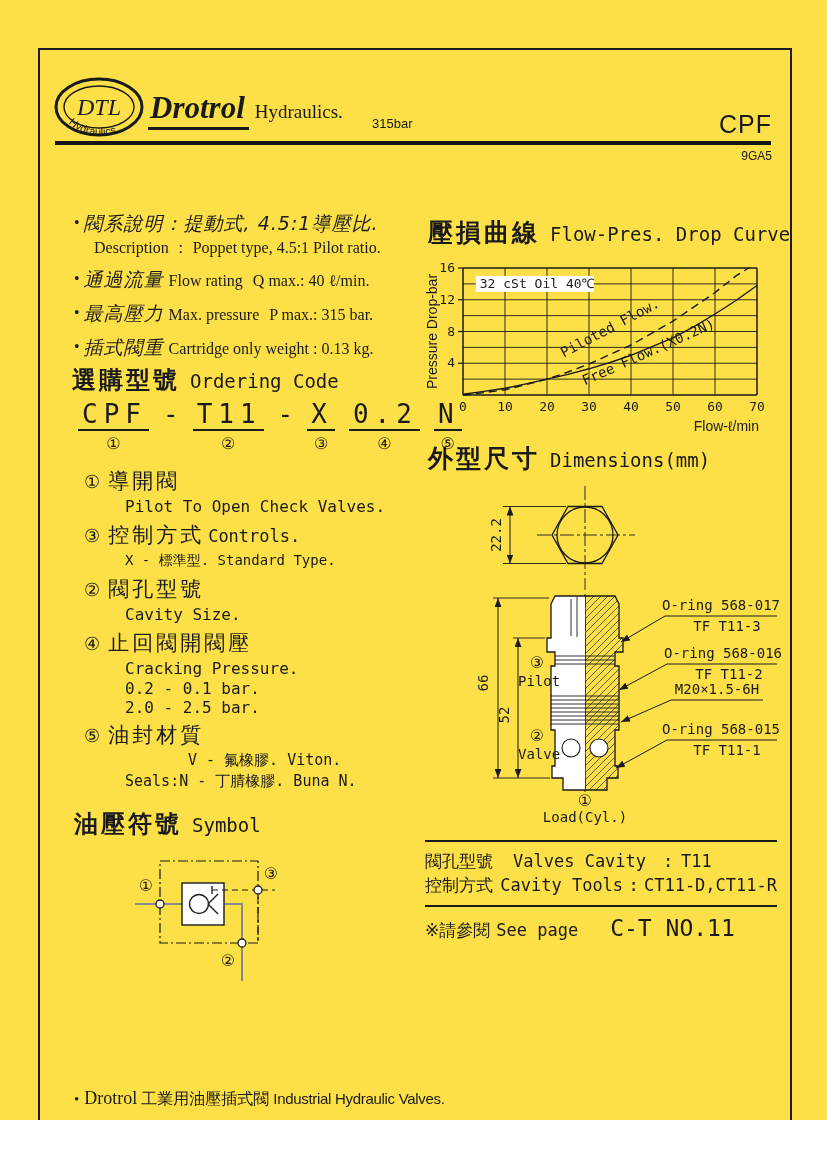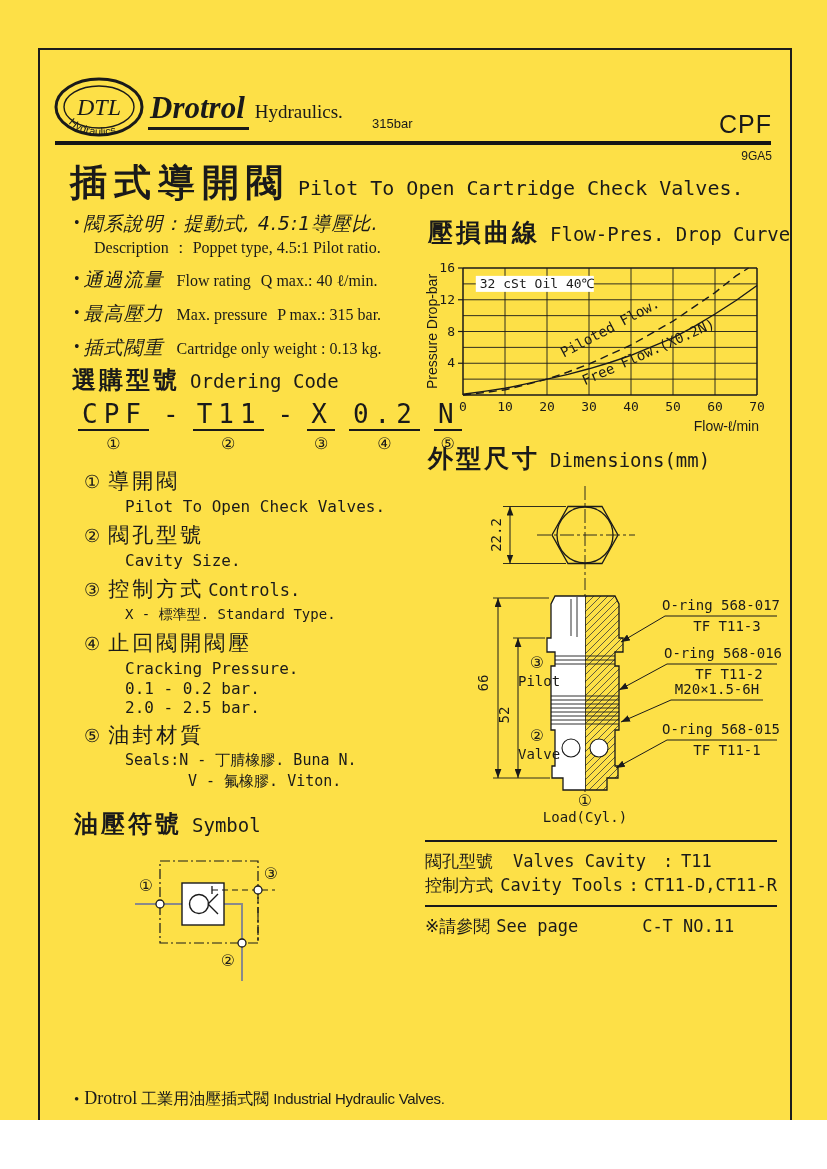--- a/index.html
+++ b/index.html
@@ -23,21 +23,21 @@
   
   #page-title{left:70px;top:158px;white-space:nowrap;}
   #page-title .t-zh{font-size:37px;letter-spacing:7px;font-weight:bold;}
   #page-title .t-en{font-size:20px;margin-left:4px;}
 
   
   #specs{left:74px;top:211px;width:350px;}
   .spec-line{white-space:nowrap;}
   .bullet{font-size:16px;margin-right:4px;vertical-align:2px;}
   .spec-zh{font-size:19px;letter-spacing:1px;font-style:italic;}
-  .spec-en{font-size:16px;margin-left:13px;}
+  .spec-en{font-size:16px;margin-left:5px;}
   .spec-val{font-size:16px;margin-left:10px;}
   #spec-r1b{margin:1px 0 6px 20px;font-size:16px;}
   .spec-gap{margin-top:8px;}
 
   
   #ordering-heading{left:72px;top:364px;white-space:nowrap;}
   .h-zh{font-size:24px;letter-spacing:3px;font-weight:bold;}
   .h-en{font-size:19px;margin-left:6px;}
   #code-row{left:78px;top:400px;display:flex;align-items:flex-start;}
   .code-seg{display:flex;flex-direction:column;align-items:center;margin-right:14px;}
@@ -83,21 +83,21 @@
   #cavity-table{left:425px;top:840px;width:352px;}
   #ct-rows{border-top:2px solid #1a1a1a;border-bottom:2px solid #1a1a1a;padding:7px 0 8px 0;}
   .ct-row{display:flex;align-items:baseline;line-height:24px;white-space:nowrap;}
   .ct-zh{font-size:17px;width:88px;}
   .ct-en{font-size:17px;width:150px;}
   .ct-sep{font-size:17px;width:18px;}
   .ct-val{font-size:17px;}
   #ct-note{display:flex;align-items:baseline;margin-top:8px;white-space:nowrap;}
   .ctn-zh{font-size:17px;}
   .ctn-en{font-size:17px;margin-left:6px;}
-  .ctn-val{font-size:17px;margin-left:64px;}
+  .ctn-val{font-size:23px;margin-left:32px;}
 
   
   #footer{left:74px;top:1088px;white-space:nowrap;}
   .f-bullet{font-size:15px;margin-right:5px;}
   .f-brand{font-family:"Liberation Serif",serif;font-size:18px;}
   .f-zh{font-size:16px;margin-left:4px;}
   .f-en{font-family:"Liberation Sans",sans-serif;font-size:15px;margin-left:4px;letter-spacing:-0.3px;}
 </style>
 </head>
 <body>
@@ -117,24 +117,20 @@
     </text>
   </svg>
   <div id="brand-row" class="abs">
     <span id="brand-name">Drotrol</span><span id="brand-suffix">Hydraulics.</span>
   </div>
   <div id="pressure-rating" class="abs sans">315bar</div>
   <div id="series-code" class="abs sans">CPF</div>
   <div id="thick-rule" class="abs"></div>
   <div id="doc-code" class="abs sans">9GA5</div>
 
-  <div id="page-title" class="abs">
-    <span class="t-zh zh">插式導開閥</span>
-    <span class="t-en mn">Pilot To Open Cartridge Check Valves.</span>
-  </div>
 
   <div id="specs" class="abs">
     <div class="spec-line">
       <span class="bullet">•</span><span class="spec-zh zh">閥系說明：提動式, 4.5:1導壓比.</span>
     </div>
     <div id="spec-r1b" class="ser">Description ： Poppet type, 4.5:1 Pilot ratio.</div>
     <div class="spec-line spec-gap">
       <span class="bullet">•</span><span class="spec-zh zh">通過流量</span><span class="spec-en ser">Flow rating</span><span class="spec-val ser">Q max.:  40 ℓ/min.</span>
     </div>
     <div class="spec-line spec-gap">
@@ -173,37 +169,37 @@
         <span class="code-mark">⑤</span>
       </div>
   </div>
 
   <div id="items" class="abs">
     <div class="item">
       <div class="item-head"><span class="item-num">①</span><span class="item-zh zh">導開閥</span></div>
       <div class="item-sub mn">Pilot To Open Check Valves.</div>
     </div>
     <div class="item">
+      <div class="item-head"><span class="item-num">③</span><span class="item-zh zh">控制方式</span> <span class="item-en-inline mn">Controls.</span></div>
+      <div class="item-sub mn" style="font-size:14px;">X - 標準型. Standard Type.</div>
+    </div>
+    <div class="item">
       <div class="item-head"><span class="item-num">②</span><span class="item-zh zh">閥孔型號</span></div>
       <div class="item-sub mn">Cavity Size.</div>
     </div>
     <div class="item">
-      <div class="item-head"><span class="item-num">③</span><span class="item-zh zh">控制方式</span> <span class="item-en-inline mn">Controls.</span></div>
-      <div class="item-sub mn" style="font-size:14px;">X - 標準型. Standard Type.</div>
-    </div>
-    <div class="item">
       <div class="item-head"><span class="item-num">④</span><span class="item-zh zh">止回閥開閥壓</span></div>
       <div class="item-sub mn">Cracking Pressure.</div>
-      <div class="item-opt mn">0.1 - 0.2 bar.</div>
+      <div class="item-opt mn">0.2 - 0.1 bar.</div>
       <div class="item-opt mn">2.0 - 2.5 bar.</div>
     </div>
     <div class="item">
       <div class="item-head"><span class="item-num">⑤</span><span class="item-zh zh">油封材質</span></div>
+      <div class="item-sub mn seal2" style="font-size:15px;">V - 氟橡膠. Viton.</div>
       <div class="item-sub mn" style="font-size:15px;">Seals:N - 丁腈橡膠. Buna N.</div>
-      <div class="item-sub mn seal2" style="font-size:15px;">V - 氟橡膠. Viton.</div>
     </div>
   </div>
 
   <div id="symbol-heading" class="abs">
     <span class="h-zh zh">油壓符號</span>
     <span class="h-en mn">Symbol</span>
   </div>
   <svg id="symbol-svg" class="abs" width="190" height="135" viewBox="0 0 190 135">
 
     <rect x="45" y="8" width="98" height="82" fill="none" stroke="#1a1a1a" stroke-width="1.2" stroke-dasharray="10 3 2 3"></rect>

